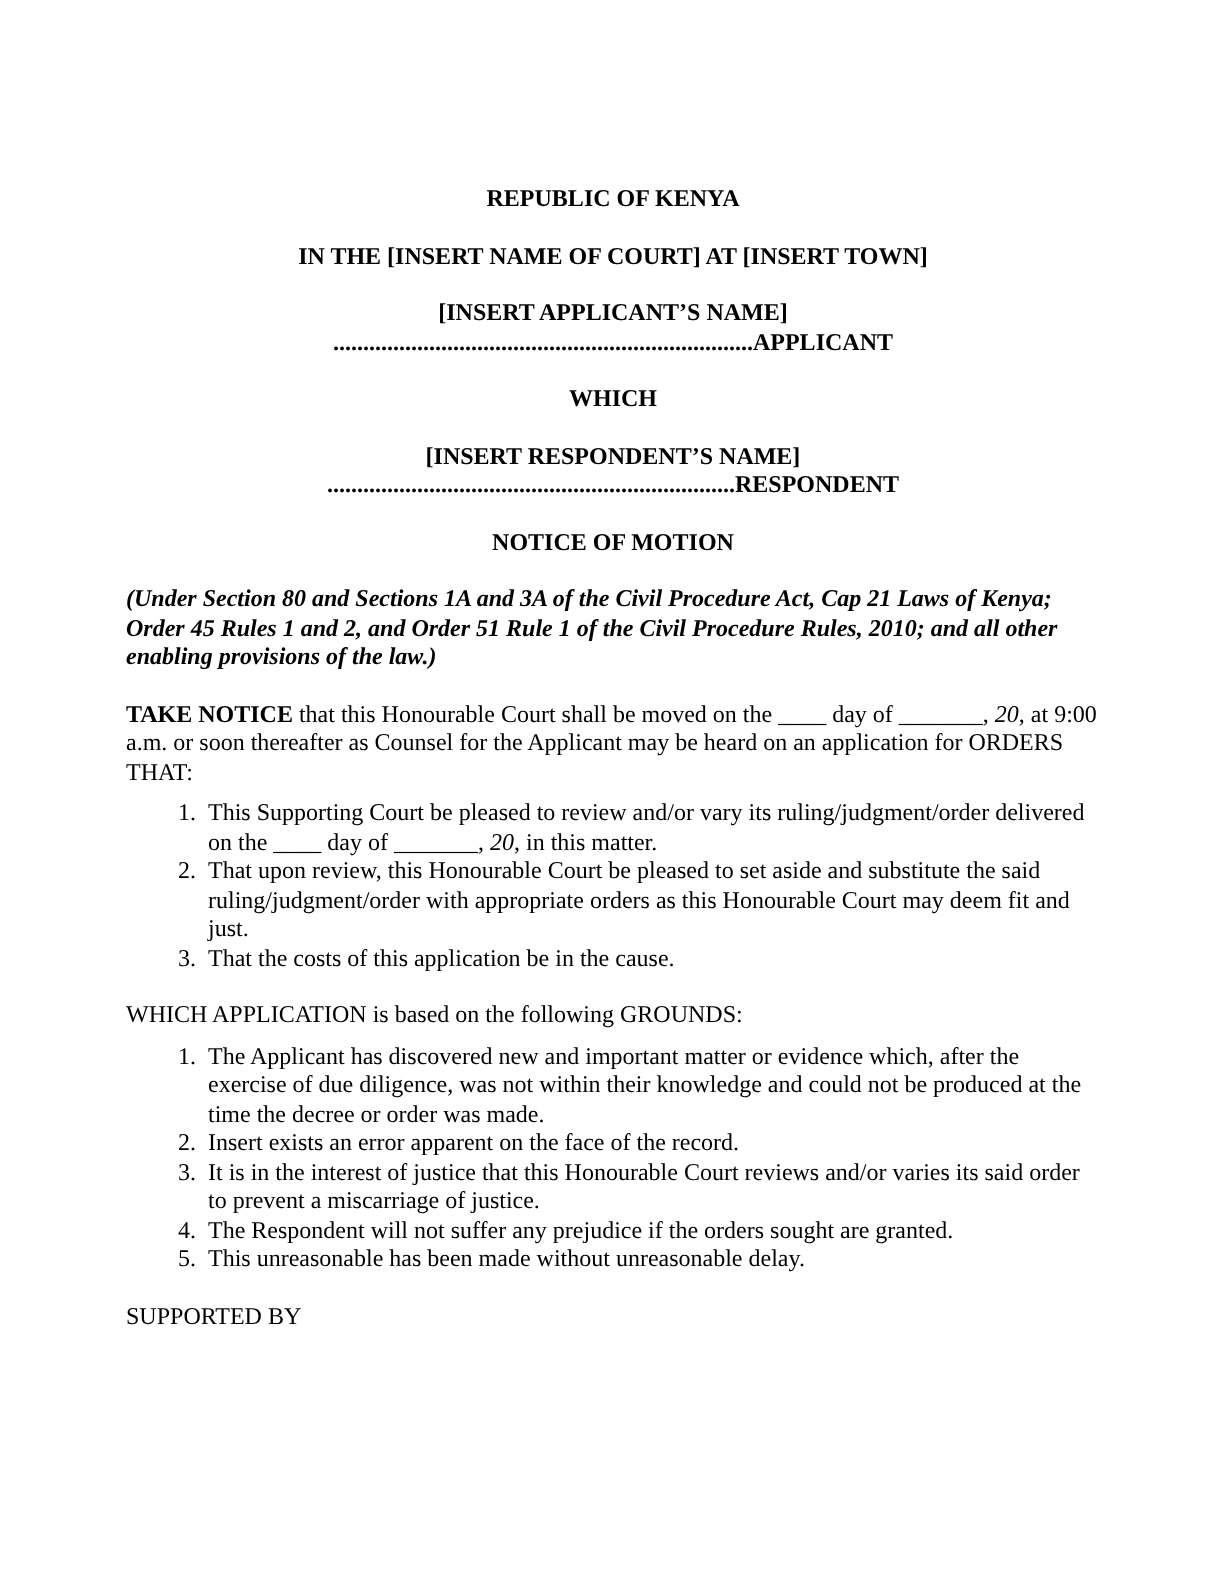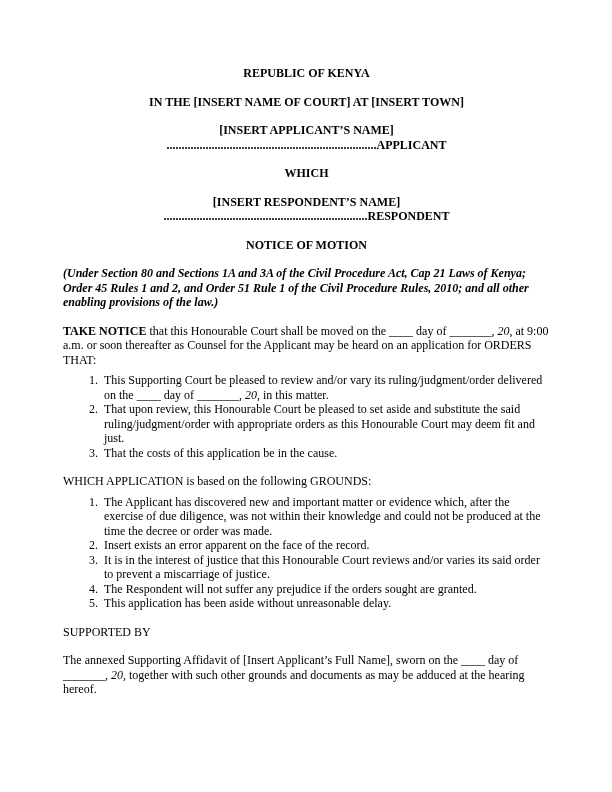--- a/index.html
+++ b/index.html
@@ -10,21 +10,21 @@
     background: #ffffff;
     color: #000000;
     font-family: "Liberation Serif", "DejaVu Serif", serif;
     font-size: 12px;
     line-height: 14.5px;
     overflow: hidden;
     box-sizing: border-box;
   }
   .content {
     box-sizing: border-box;
-    padding: 66px 62px 0 63px;
+    padding: 92px 62px 0 63px;
   }
   p { margin: 0; }
   .mt { margin-top: 14px; }
   .center { text-align: center; }
   .b { font-weight: bold; }
   .bi { font-weight: bold; font-style: italic; }
   ol {
     margin: 6px 0 0 0;
     padding: 0 0 0 38px;
   }
@@ -65,21 +65,20 @@
         <li>That the costs of this application be in the cause.</li>
       </ol>
 
     <p class="mt">WHICH APPLICATION is based on the following GROUNDS:</p>
 
     <ol>
         <li>The Applicant has discovered new and important matter or evidence which, after the exercise of due diligence, was not within their knowledge and could not be produced at the time the decree or order was made.</li>
         <li>Insert exists an error apparent on the face of the record.</li>
         <li>It is in the interest of justice that this Honourable Court reviews and/or varies its said order to prevent a miscarriage of justice.</li>
         <li>The Respondent will not suffer any prejudice if the orders sought are granted.</li>
-        <li>This application has been aside without unreasonable delay.</li>
+        <li>This unreasonable has been made without unreasonable delay.</li>
       </ol>
 
     <p class="mt">SUPPORTED BY</p>
 
-    <p class="mt"><span>The annexed Supporting Affidavit of [Insert Applicant’s Full Name], sworn on the ____ day of _______, </span><span class="seg-i">20</span><span>, together with such other grounds and documents as may be adduced at the hearing hereof.</span></p>
 
   </div>
 </div>
 
 </body></html>

